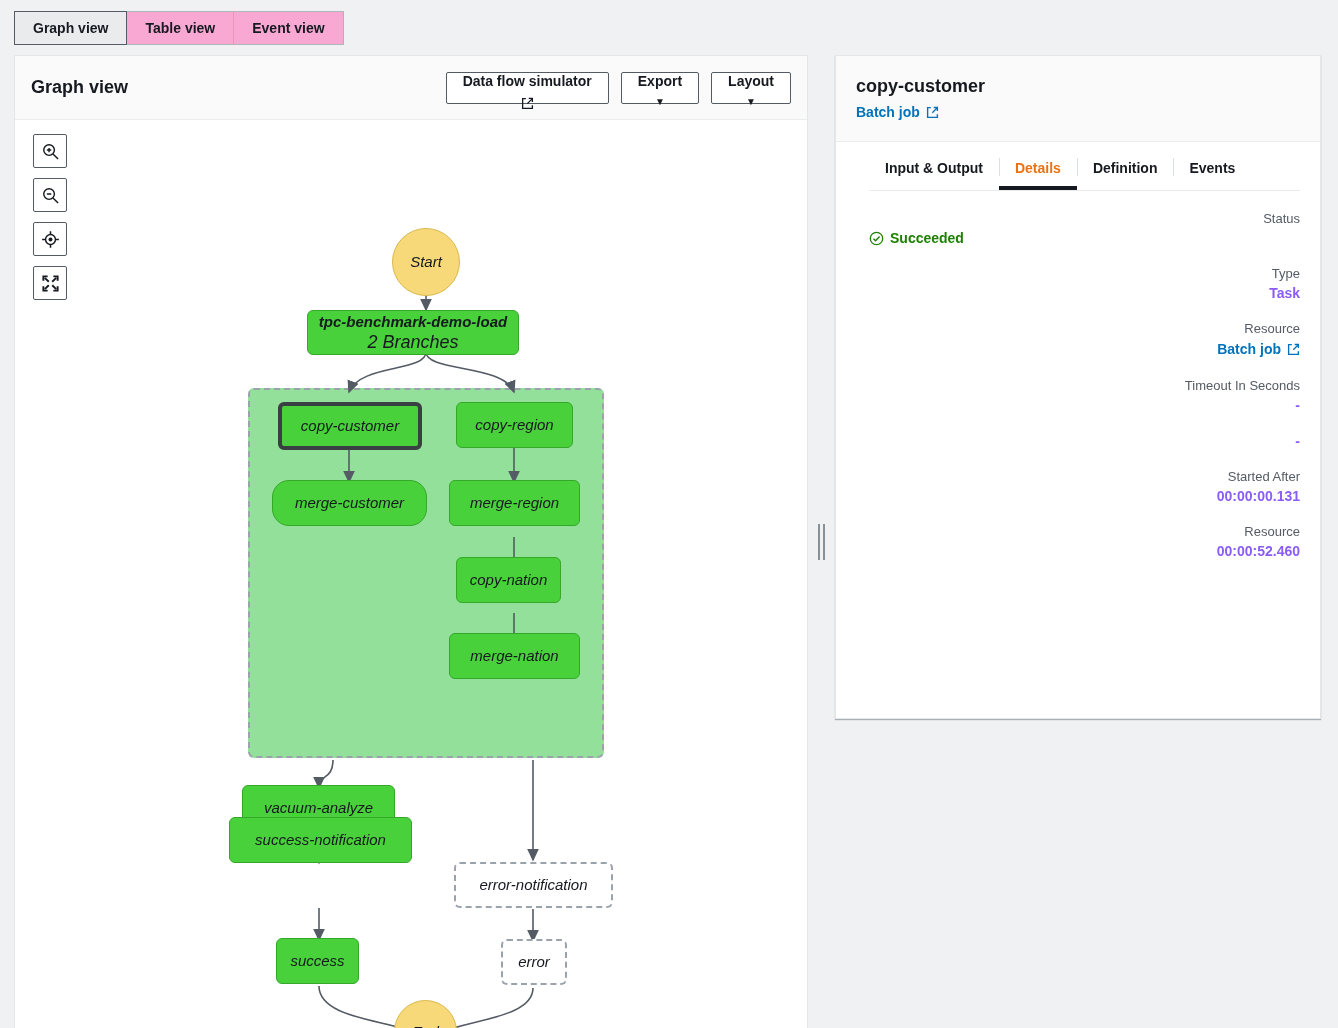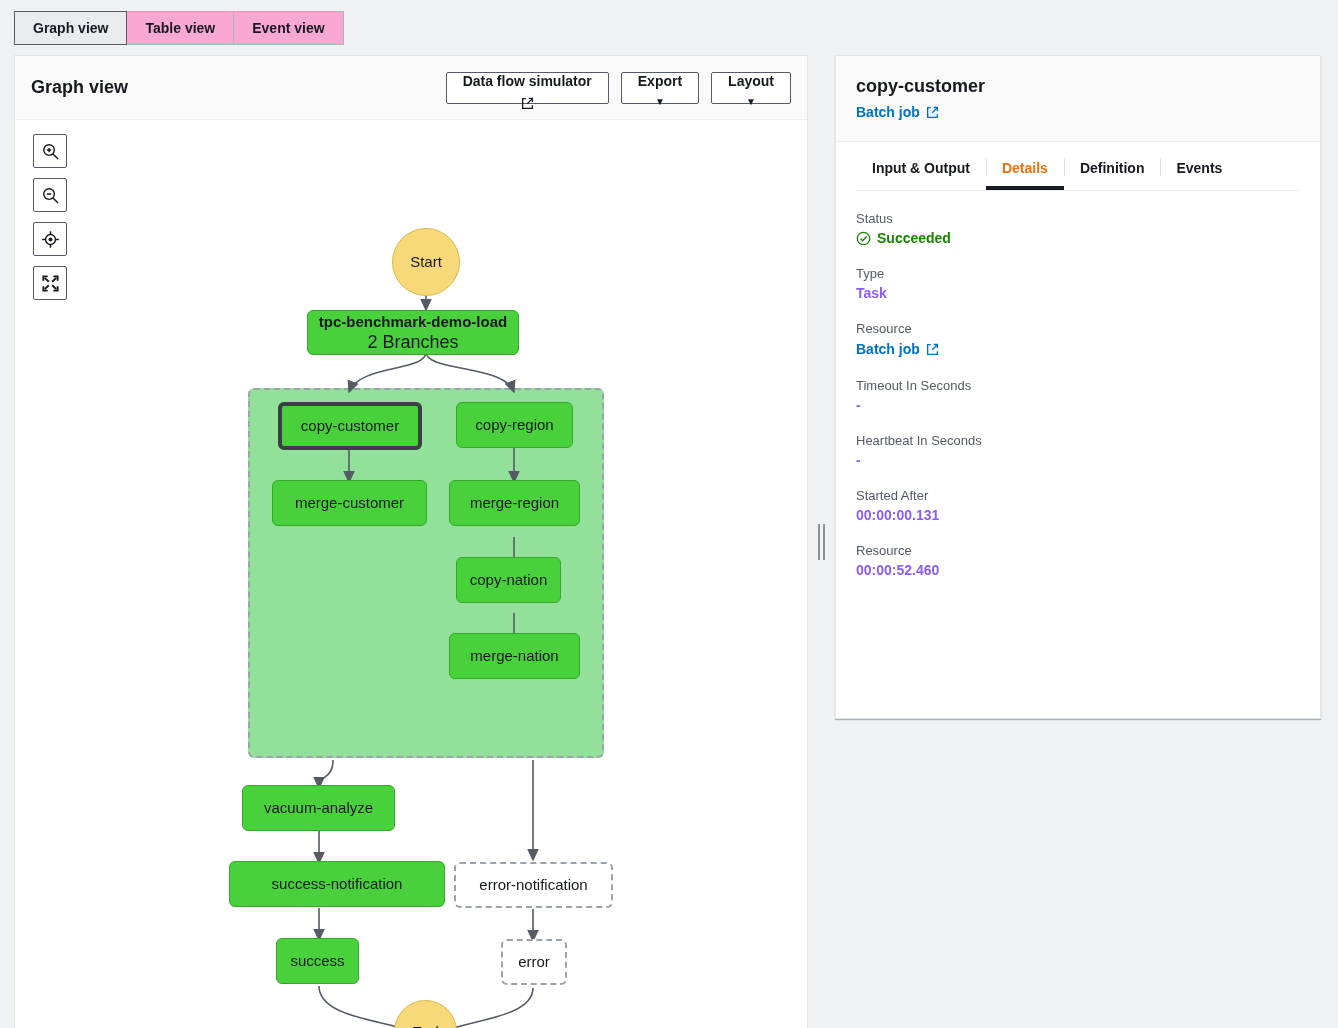--- a/index.html
+++ b/index.html
@@ -46,21 +46,21 @@
   .ztool{
     width:34px;height:34px;border:1px solid #545b64;border-radius:2px;background:#fff;
     display:flex;align-items:center;justify-content:center;cursor:pointer;box-sizing:border-box;
   }
   .ztool svg{display:block;}
   .gsvg{position:absolute;left:0;top:0;}
   .nodelayer{position:absolute;left:0;top:0;width:100%;height:100%;}
   .node{
     position:absolute;box-sizing:border-box;border-radius:6px;
     display:flex;flex-direction:column;align-items:center;justify-content:center;
-    font-size:15px;color:#16191f;cursor:pointer;text-align:center;line-height:1.15;
+    font-size:15px;color:#16191f;cursor:pointer;text-align:center;line-height:1.15;font-style:italic;
   }
   .node.term{
     border-radius:50%;background:#f7d97a;border:1px solid #d9b94e;
     font-size:15px;
   }
   .node.ok{background:#48d13a;border:1px solid #35a82a;}
   .node.ok.sel{border:4px solid #3a3f44;}
   .node.head{background:#48d13a;border:1px solid #35a82a;font-weight:bold;}
   .node.head .sub{font-weight:normal;font-size:18px;margin-top:2px;}
   .node.skip{background:#fff;border:2px dashed #9aa3ab;}
@@ -82,31 +82,31 @@
     box-shadow:0 1px 1px rgba(0,28,36,.3);
   }
   .detail-head{
     background:#fafafa;border-bottom:1px solid #eaeded;padding:20px;
   }
   .detail-title{font-size:18px;font-weight:bold;color:#16191f;margin:0 0 6px;}
   .link{
     color:#0073bb;font-size:14px;font-weight:bold;text-decoration:none;
     display:inline-flex;align-items:center;gap:6px;cursor:pointer;
   }
-  .detail-body{padding:0 20px;}
+  .detail-body{padding:0 20px;margin-left:13px;}
   .tabs{display:flex;align-items:stretch;border-bottom:1px solid #eaeded;}
   .tab{
     padding:18px 16px 14px;font-size:14px;font-weight:bold;color:#16191f;
     cursor:pointer;position:relative;white-space:nowrap;
   }
   .tab + .tab::before{
     content:"";position:absolute;left:0;top:16px;bottom:14px;width:1px;background:#dadfe2;
   }
   .tab.active{color:#ec7211;box-shadow:inset 0 -4px 0 #16191f;}
-  .field{margin-top:20px;}
+  .field{margin-top:20px;text-align:right;}
   .field .lbl{font-size:13px;color:#545b64;margin-bottom:4px;}
   .field .val{font-size:14px;font-weight:bold;color:#8b5cf6;}
   .field .val.succ{color:#1d8102;display:flex;align-items:center;gap:6px;}
 </style>
 </head>
 <body>
 
 <div class="viewtabs">
   <div class="viewtab active">Graph view</div>
   <div class="viewtab">Table view</div>
@@ -219,41 +219,41 @@
       </div>
 
       <div class="node ok sel" style="left:263px;top:282px;width:144px;height:48px;">
         <span>copy-customer</span>
       </div>
 
       <div class="node ok" style="left:441px;top:282px;width:117px;height:46px;">
         <span>copy-region</span>
       </div>
 
-      <div class="node ok" style="left:257px;top:360px;width:155px;height:46px;">
+      <div class="node ok" style="left:257px;top:360px;width:155px;height:46px;border-radius:17px;">
         <span>merge-customer</span>
       </div>
 
       <div class="node ok" style="left:434px;top:360px;width:131px;height:46px;">
         <span>merge-region</span>
       </div>
 
       <div class="node ok" style="left:441px;top:437px;width:105px;height:46px;">
         <span>copy-nation</span>
       </div>
 
       <div class="node ok" style="left:434px;top:513px;width:131px;height:46px;">
         <span>merge-nation</span>
       </div>
 
       <div class="node ok" style="left:227px;top:665px;width:153px;height:46px;">
         <span>vacuum-analyze</span>
       </div>
 
-      <div class="node ok" style="left:214px;top:741px;width:216px;height:46px;">
+      <div class="node ok" style="left:214px;top:697px;width:183px;height:46px;">
         <span>success-notification</span>
       </div>
 
       <div class="node ok" style="left:261px;top:818px;width:83px;height:46px;">
         <span>success</span>
       </div>
 
       <div class="node skip" style="left:439px;top:742px;width:159px;height:46px;">
         <span>error-notification</span>
       </div>
@@ -328,21 +328,20 @@
         </span>
       </a>
     </div>
 
     <div class="field">
       <div class="lbl">Timeout In Seconds</div>
       <div class="val">-</div>
     </div>
 
     <div class="field">
-      <div class="lbl">Heartbeat In Seconds</div>
       <div class="val">-</div>
     </div>
 
     <div class="field">
       <div class="lbl">Started After</div>
       <div class="val">00:00:00.131</div>
     </div>
 
     <div class="field">
       <div class="lbl">Resource</div>

